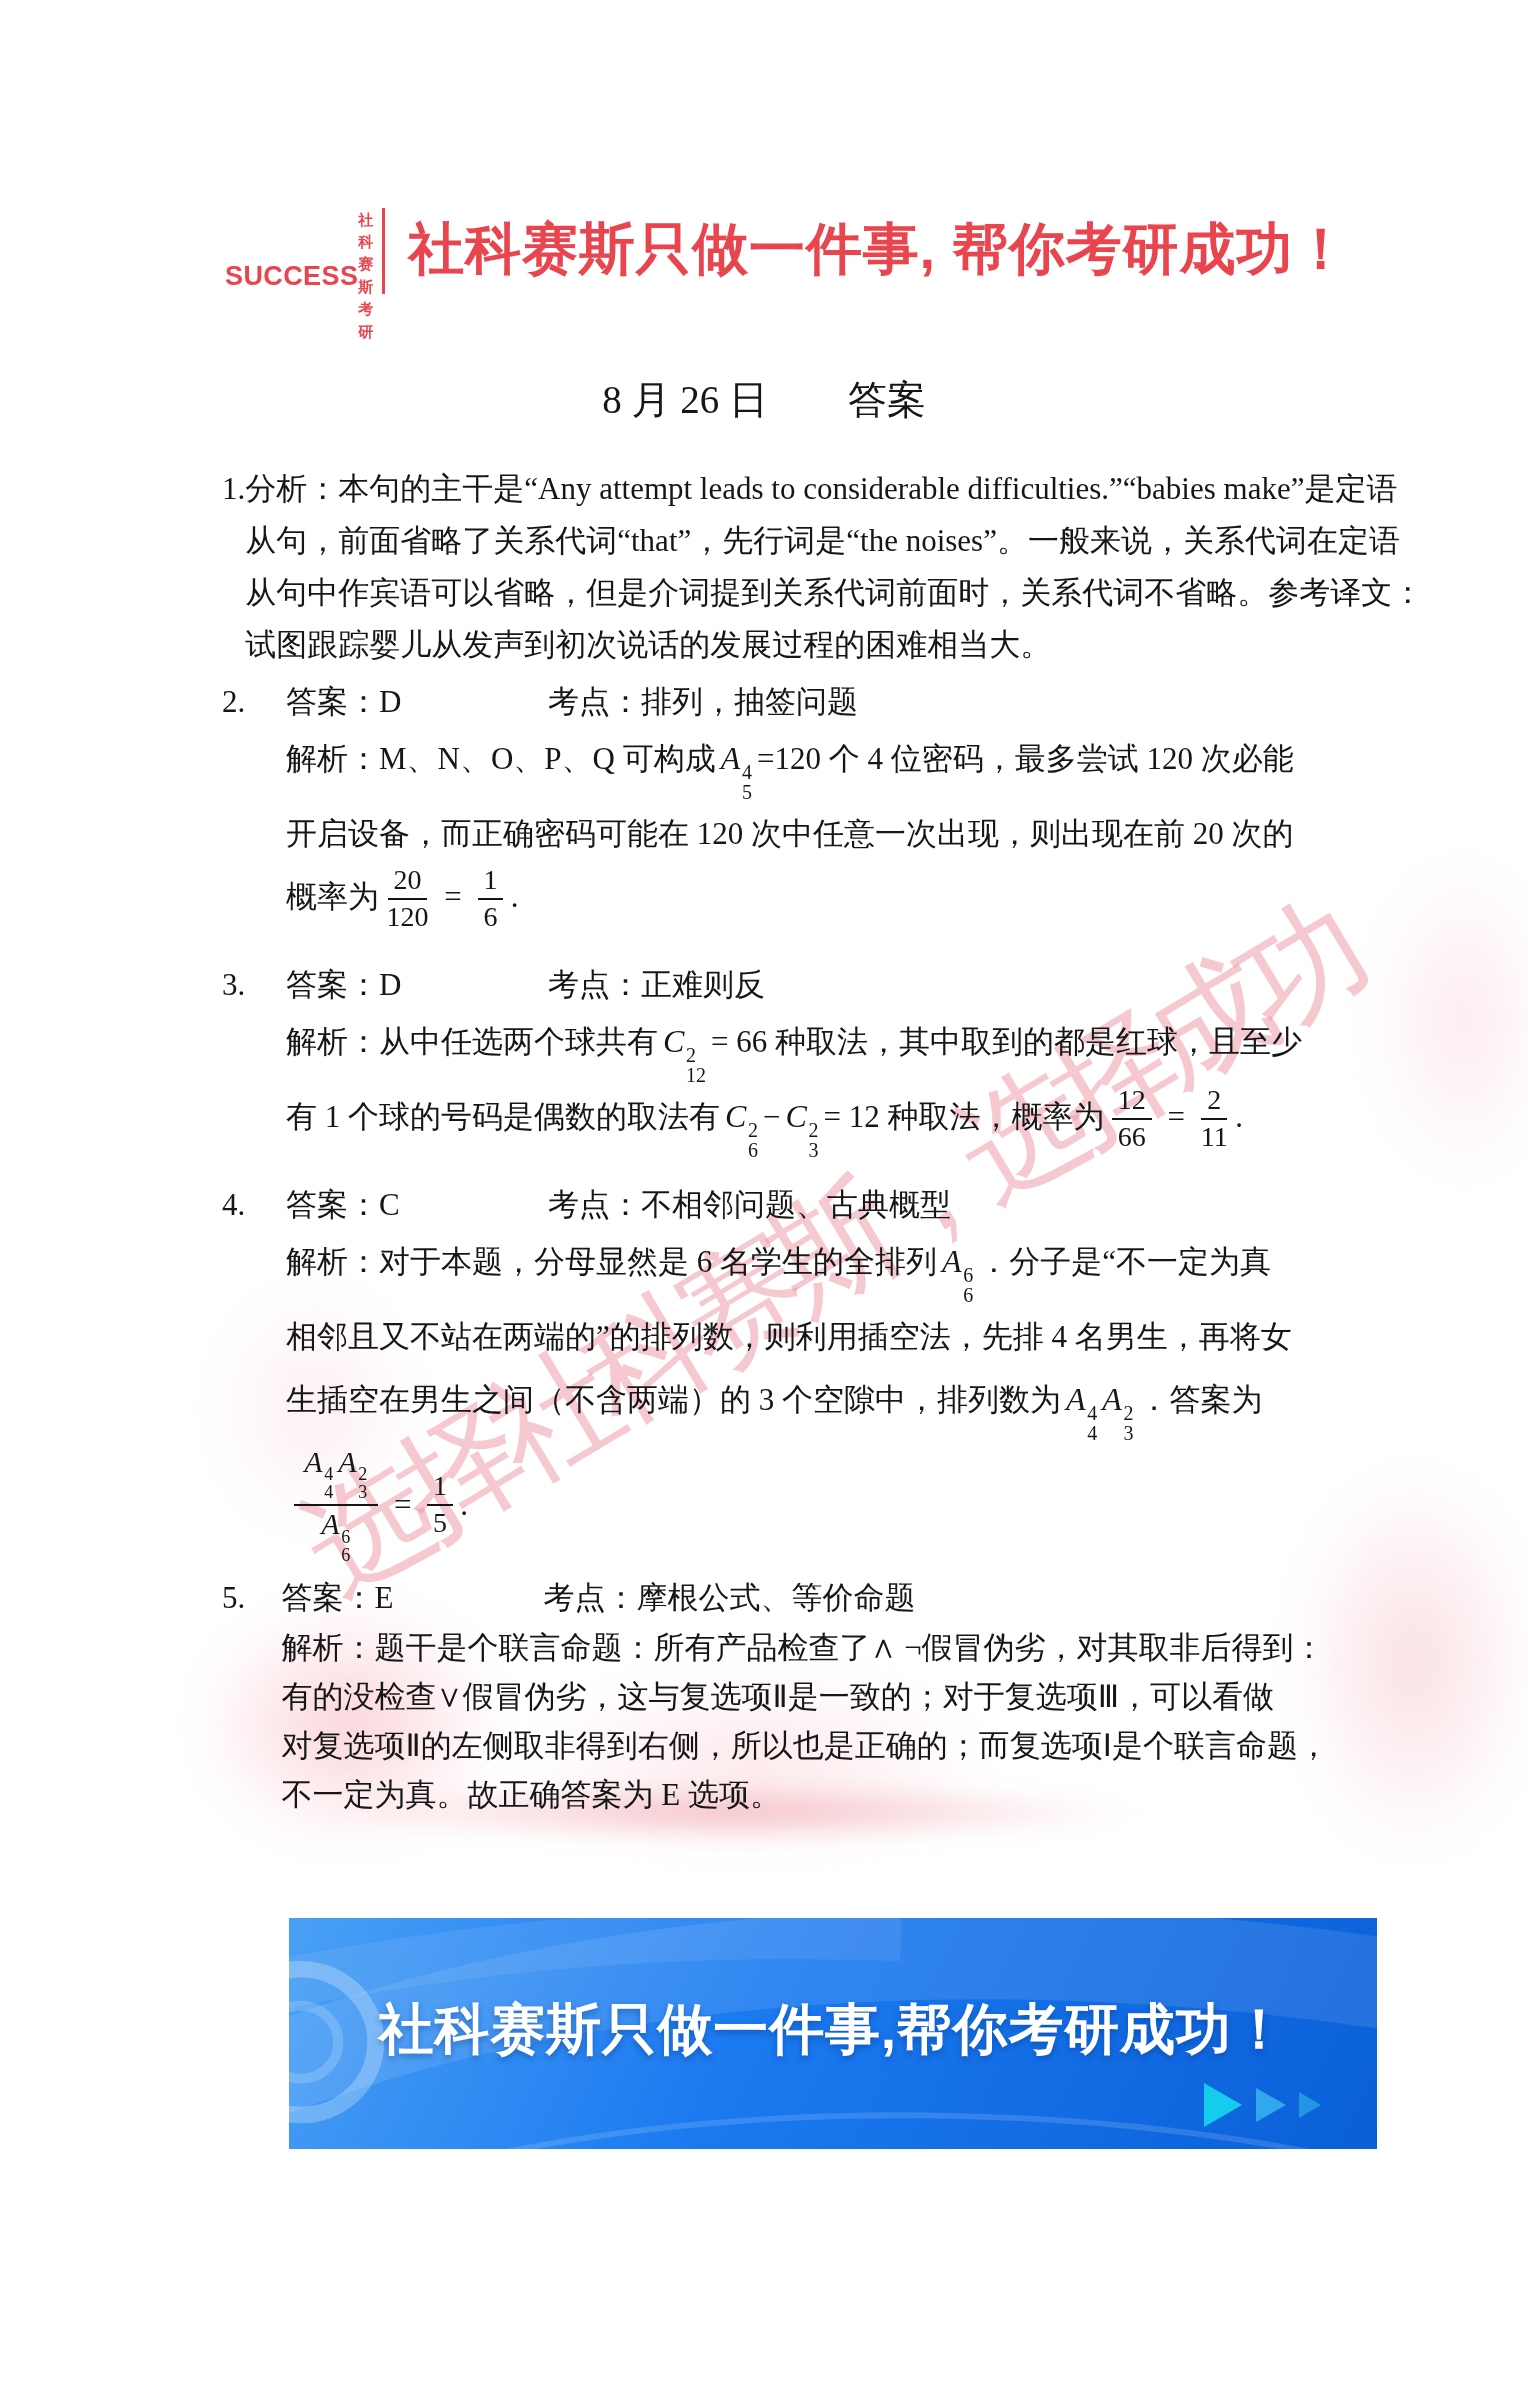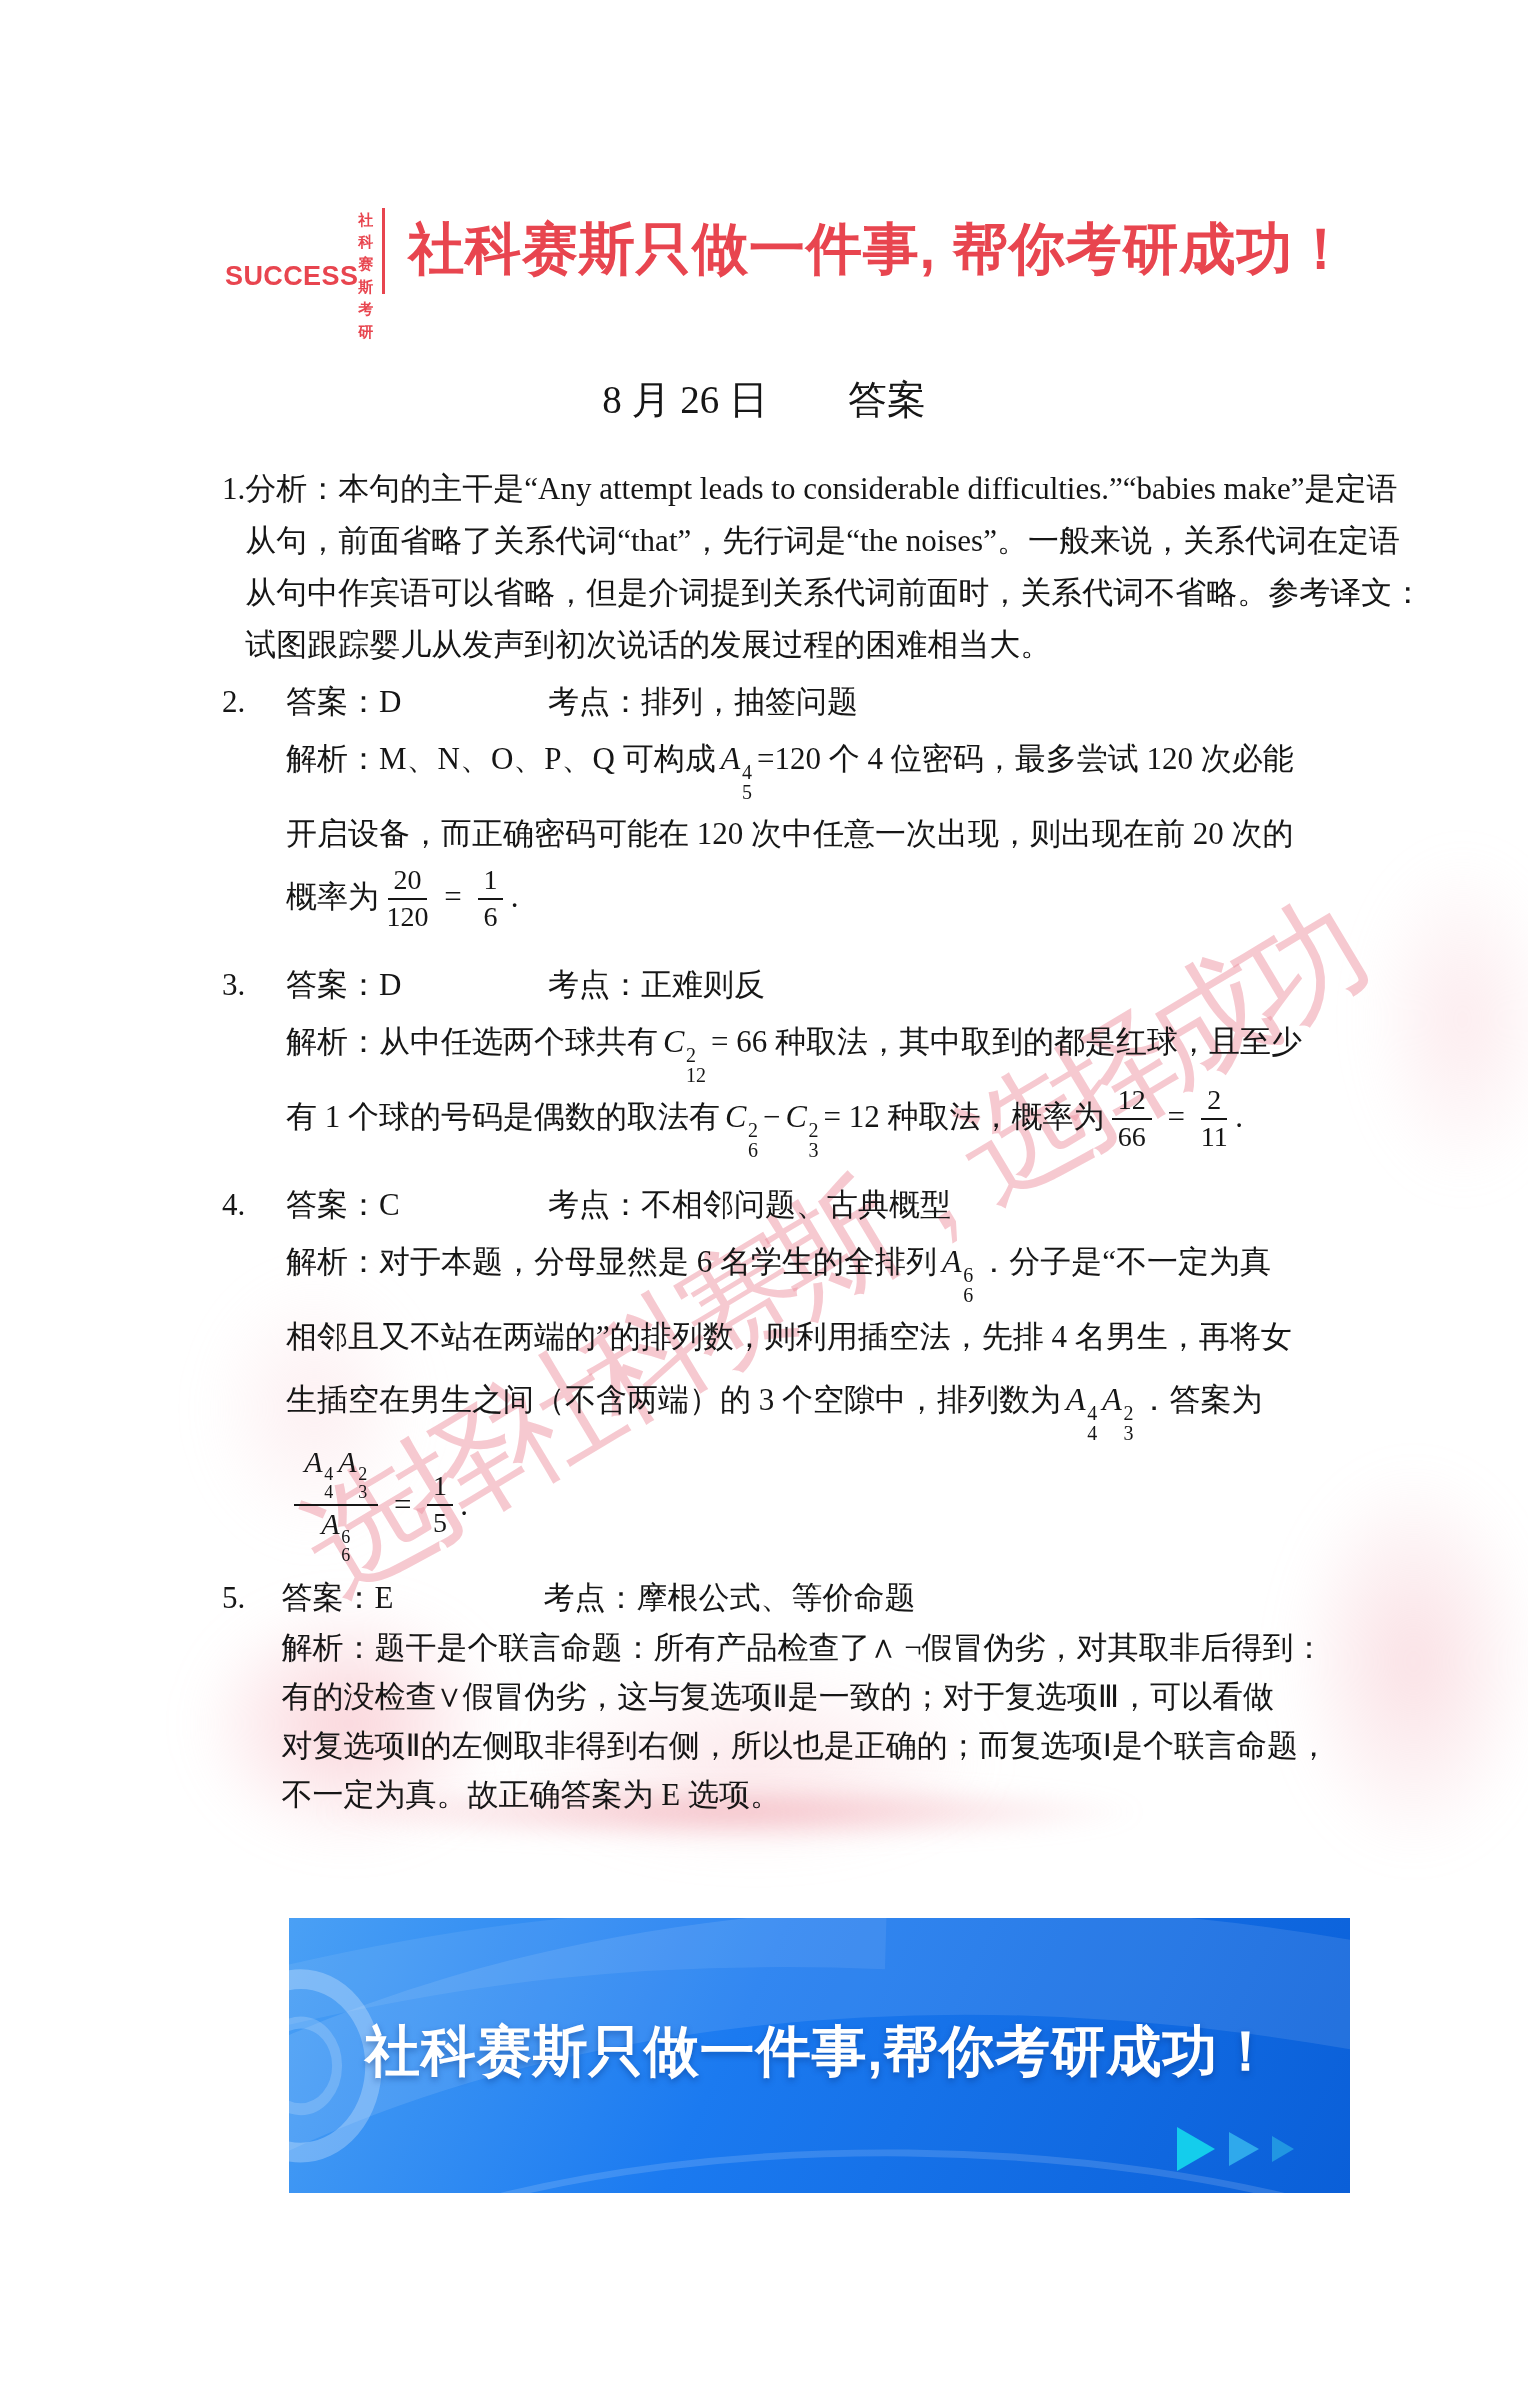--- a/index.html
+++ b/index.html
@@ -52,22 +52,22 @@
   .fnum{border-bottom:2.5px solid #161616;padding:0 5.8px 2.5px;display:inline-flex;align-items:center;}
   .fden{padding-top:2.5px;display:inline-flex;align-items:center;}
   .eq{margin:0 8.3px;}
   .mvar{margin:0 5px;white-space:nowrap;}
   .mvar i{font-style:italic;font-size:32px;font-family:"Liberation Serif",serif;}
   .stk{display:inline-flex;flex-direction:column;font-size:20px;line-height:1;
        vertical-align:-10px;margin-left:1.7px;font-style:normal;}
   .frac .mvar i{font-size:30px;}
   .frac .stk{font-size:18px;vertical-align:-8.3px;}
   
-  .banner{position:relative;margin:99px 0 18px 289px;width:1061px;height:275px;overflow:hidden;
-          background:linear-gradient(115deg,#4aa0f5 0%,#1b7af0 42%,#0a5fd8 100%);}
+  .banner{position:relative;margin:99px 0 18px 289px;width:1061px;height:231px;overflow:hidden;
+          background:linear-gradient(115deg,#4aa0f5 0%,#1b7af0 42%,#0a5fd8 100%);padding-left:27px;}
   .banner svg.decor{position:absolute;left:0;top:0;width:100%;height:100%;}
   .btxt{position:absolute;left:0;right:0;top:50%;transform:translateY(-54%);text-align:center;
         font-family:"Liberation Sans",sans-serif;font-weight:900;font-size:55px;color:#ffffff;
         letter-spacing:0.8px;text-shadow:0 3.3px 6.6px rgba(3,44,120,.40);white-space:nowrap;}
   .arrows{position:absolute;right:56px;bottom:21.5px;display:flex;align-items:center;gap:13.3px;}
   .arr{width:0;height:0;border-style:solid;border-right:none;}
   .arr1{border-left:38px solid #14cdec;border-top:22.4px solid transparent;border-bottom:22.4px solid transparent;}
   .arr2{border-left:30px solid #2fa9ec;border-top:17.4px solid transparent;border-bottom:17.4px solid transparent;}
   .arr3{border-left:22.4px solid #2196e2;border-top:13.3px solid transparent;border-bottom:13.3px solid transparent;}
 </style>

